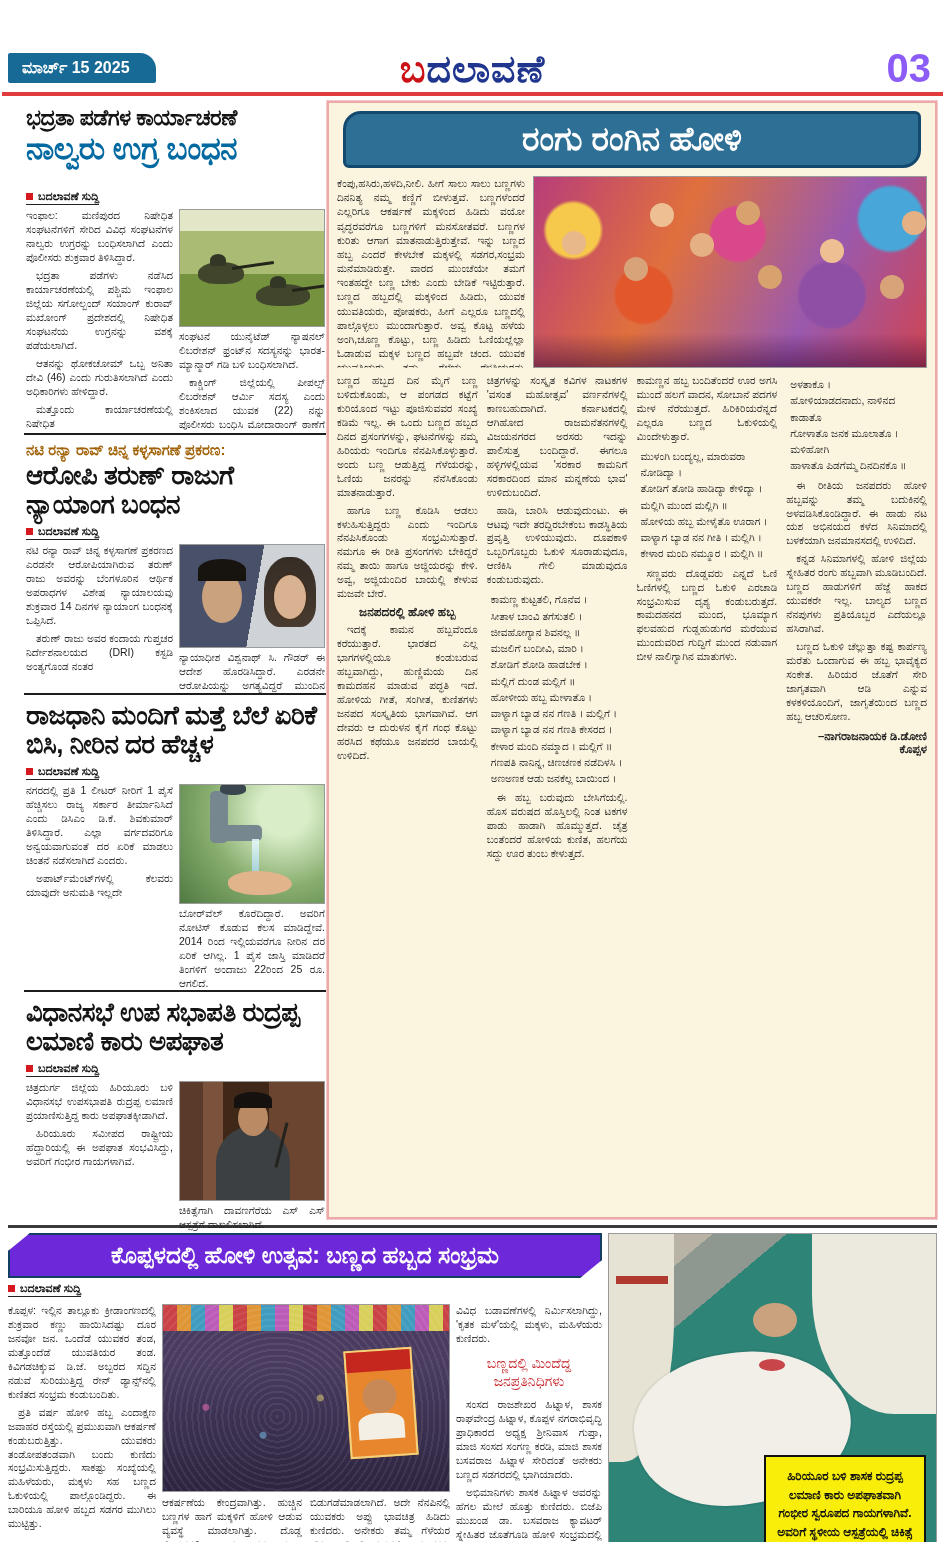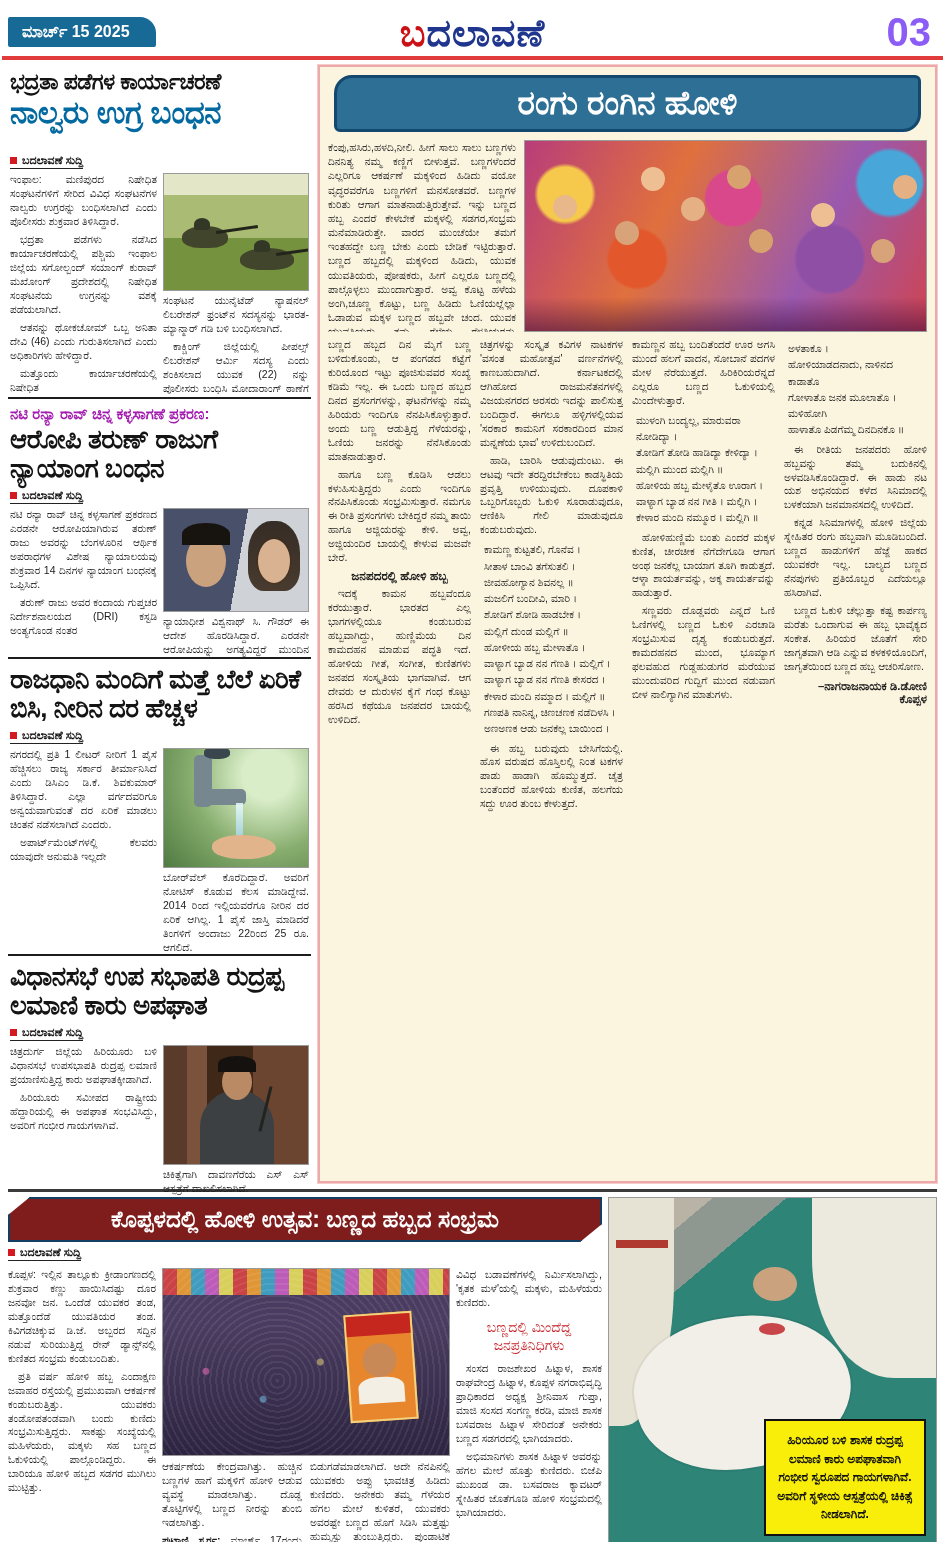--- a/index.html
+++ b/index.html
@@ -1,35 +1,35 @@
 <!DOCTYPE html>
 <html><head>
 <meta charset="utf-8">
 <style>
   html,body{margin:0;padding:0;background:#e9e9e9;}
   .page{position:relative;width:945px;height:1542px;margin:0 auto;background:#ffffff;
         font-family:"Liberation Sans","DejaVu Sans",sans-serif;color:#1c1c1c;overflow:hidden;}
   
-  .hdr{position:relative;height:56px;}
+  .hdr{position:relative;height:56px;margin-top:36px;}
   .date-box{position:absolute;left:8px;top:17px;background:#176a96;color:#fff;font-weight:bold;
             font-size:16px;padding:6px 26px 6px 14px;border-radius:2px 16px 2px 2px;}
   .masthead{position:absolute;left:0;right:0;top:12px;text-align:center;font-size:38px;font-weight:bold;letter-spacing:1px;}
   .m-red{color:#cc1116;}
   .m-blue{color:#20368e;}
   .page-num{position:absolute;right:14px;top:10px;font-size:40px;font-weight:bold;color:#8b5cf6;}
   .red-rule{height:4px;background:#e23b3b;margin:0 2px;}
   
-  .content-row{display:flex;gap:7px;padding:5px 8px 0 8px;height:1118px;}
+  .content-row{display:flex;padding:5px 8px 0 8px;height:1118px;margin-left:16px;}
   .rail{width:303px;flex:none;}
   .rail article{border-bottom:2px solid #1c1c1c;padding:4px 2px 6px 2px;overflow:hidden;}
   .rail article:last-child{border-bottom:none;}
   .a1{height:322px;} .a2{height:248px;} .a3{height:285px;} .a4{height:243px;}
   .topline{font-size:22px;font-weight:bold;color:#141414;line-height:1.15;letter-spacing:-.5px;}
   .headline-red{font-size:31px;font-weight:bold;color:#0369a1;line-height:1.1;letter-spacing:-.5px;margin:2px 0;}
-  .kicker-red{font-size:15px;font-weight:bold;color:#a21caf;margin:2px 0;}
+  .kicker-red{font-size:15px;font-weight:bold;color:#a16207;margin:2px 0;}
   .headline-black{font-size:26px;font-weight:bold;color:#141414;line-height:1.12;letter-spacing:-.5px;margin:2px 0;}
   .byline{display:inline-block;font-size:11px;font-weight:bold;color:#111;
           border-bottom:1.5px solid #222;padding-bottom:1px;margin:3px 0 4px 0;text-align:center;}
   .byline::before{content:"";display:inline-block;width:7px;height:7px;background:#d6181f;margin-right:5px;}
   .art-body{display:flex;gap:6px;}
   .art-colL{flex:1;min-width:0;}
   .art-colR{width:146px;flex:none;display:flex;flex-direction:column;gap:3px;}
   
   .para{font-size:10.5px;line-height:1.33;text-align:justify;margin:0 0 4px 0;text-indent:10px;}
   .para:first-child{text-indent:0;}
@@ -44,21 +44,21 @@
   .holi{flex:1;background:#fbf5e0;border:2px solid #eda9a9;outline:1px solid #f5caca;padding:8px 8px 6px 8px;overflow:hidden;}
   .banner{background:#2e6f95;border:3px solid #14496f;color:#fff;text-align:center;font-size:33px;font-weight:bold;
           border-radius:18px 6px 18px 6px;padding:6px 4px;margin:0 6px 8px 6px;}
   .intro-row{display:flex;gap:8px;height:192px;margin-bottom:6px;}
   .intro{width:188px;flex:none;font-size:10.5px;line-height:1.35;text-align:justify;overflow:hidden;}
   .mcols{display:flex;gap:9px;height:828px;overflow:hidden;}
   .mcol{flex:1;min-width:0;overflow:hidden;}
   
   .bottom{display:flex;gap:6px;border-top:3px solid #3a3a3a;margin:6px 8px 0 8px;padding-top:5px;height:348px;overflow:hidden;}
   .b-left{width:594px;flex:none;}
-  .b-banner{background:#7f1d1d;border:2px solid #123f63;color:#fff;font-size:23px;font-weight:bold;text-align:center;
+  .b-banner{background:#6d28d9;border:2px solid #123f63;color:#fff;font-size:23px;font-weight:bold;text-align:center;
             padding:7px 4px;clip-path:polygon(22px 0,100% 0,100% 60%,calc(100% - 22px) 100%,0 100%,0 40%);}
   .b-grid{display:flex;gap:6px;margin-top:3px;height:282px;overflow:hidden;}
   .bcol1{width:148px;flex:none;overflow:hidden;}
   .b-mid{width:288px;flex:none;display:flex;flex-direction:column;gap:4px;}
   .under-cols{display:flex;gap:8px;flex:1;overflow:hidden;}
   .ucol{flex:1;min-width:0;overflow:hidden;}
   .bcol3{flex:1;min-width:0;overflow:hidden;}
   
   .ph{position:relative;overflow:hidden;border:1px solid #9a9a9a;background:#888;}
   .sh{position:absolute;}
@@ -243,21 +243,20 @@
           </div>
         <div class="mcol">
             <p class="para">ಚಿತ್ರಗಳನ್ನು ಸಂಸ್ಕೃತ ಕವಿಗಳ ನಾಟಕಗಳ 'ವಸಂತ ಮಹೋತ್ಸವ' ವರ್ಣನೆಗಳಲ್ಲಿ ಕಾಣಬಹುದಾಗಿದೆ. ಕರ್ನಾಟಕದಲ್ಲಿ ಆಗಿಹೋದ ರಾಜಮನೆತನಗಳಲ್ಲಿ ವಿಜಯನಗರದ ಅರಸರು ಇದನ್ನು ಪಾಲಿಸುತ್ತ ಬಂದಿದ್ದಾರೆ. ಈಗಲೂ ಹಳ್ಳಿಗಳಲ್ಲಿಯವ 'ಸರಕಾರ ಕಾಮನಿಗೆ ಸರಕಾರದಿಂದ ಮಾನ ಮನ್ನಣೆಯ ಭಾವ' ಉಳಿದುಬಂದಿದೆ.</p>
             <p class="para">ಹಾಡಿ, ಬಾರಿಸಿ ಆಡುವುದುಂಟು. ಈ ಆಟವು ಇದೇ ತರದ್ದಿರಬೇಕೆಂಬ ಕಾಡಸ್ಥಿತಿಯ ಪ್ರವೃತ್ತಿ ಉಳಿಯುವುದು. ದೂಪಕಾಳಿ ಒಬ್ಬರಿಗೊಬ್ಬರು ಓಕುಳಿ ಸೂರಾಡುವುದೂ, ಆಣಿಕಿಸಿ ಗೇಲಿ ಮಾಡುವುದೂ ಕಂಡುಬರುವುದು.</p>
             <p class="verse">ಕಾಮಣ್ಣ ಕುಟ್ಟತಲಿ, ಗೊನೆವ ।<br>ಸೀತಾಳ ಬಾಂವಿ ತಗೆಸುತಲಿ ।<br>ಜೀವಹೋಗ್ಯಾನ ಶಿವನಲ್ಲ ॥<br>ಮಜಲಿಗೆ ಬಂದೀವಿ, ಮಾರಿ ।<br>ಶೋಡಿಗೆ ಶೋಡಿ ಹಾಡಬೇಕ ।<br>ಮಲ್ಲಿಗೆ ದುಂಡ ಮಲ್ಲಿಗೆ ॥<br>ಹೋಳೀಯ ಹಬ್ಬ ಮೇಳಾತೊ ।<br>ವಾಳ್ಯಾಗ ಬ್ಯಾಡ ನನ ಗೆಣತಿ । ಮಲ್ಲಿಗೆ ।<br>ವಾಳ್ಯಾಗ ಬ್ಯಾಡ ನನ ಗೆಣತಿ ಕೇಸರದ ।<br>ಕೇಳಾರ ಮಂದಿ ನಮ್ಮಾದ । ಮಲ್ಲಿಗೆ ॥<br>ಗಣಪತಿ ನಾನಿನ್ನ, ಚಿಣಚಣಕ ನಡೆದಿಳಸಿ ।<br>ಅಣಅಣಕ ಆಡು ಜನಕೆಲ್ಲ ಬಾಯಿಂದ ।</p>
             <p class="para">ಈ ಹಬ್ಬ ಬರುವುದು ಬೇಸಿಗೆಯಲ್ಲಿ. ಹೊಸ ವರುಷದ ಹೊಸ್ತಿಲಲ್ಲಿ ನಿಂತ ಟಕಗಳ ಪಾಡು ಹಾಡಾಗಿ ಹೊಮ್ಮುತ್ತದೆ. ಚೈತ್ರ ಬಂತೆಂದರೆ ಹೋಳಿಯ ಕುಣಿತ, ಹಲಗೆಯ ಸದ್ದು ಊರ ತುಂಬ ಕೇಳುತ್ತದೆ.</p>
           </div>
         <div class="mcol">
             <p class="para">ಕಾಮಣ್ಣನ ಹಬ್ಬ ಬಂದಿತೆಂದರೆ ಊರ ಅಗಸಿ ಮುಂದೆ ಹಲಗೆ ವಾದನ, ಸೋಬಾನೆ ಪದಗಳ ಮೇಳ ನೆರೆಯುತ್ತದೆ. ಹಿರಿಕಿರಿಯರೆನ್ನದೆ ಎಲ್ಲರೂ ಬಣ್ಣದ ಓಕುಳಿಯಲ್ಲಿ ಮಿಂದೇಳುತ್ತಾರೆ.</p>
             <p class="verse">ಮುಳಂಗಿ ಬಂದ್ಯಲ್ಲ, ಮಾರುವರಾ ನೋಡಿದ್ಯಾ ।<br>ತೋಡಿಗೆ ತೋಡಿ ಹಾಡಿದ್ಯಾ ಕೇಳಿದ್ಯಾ ।<br>ಮಲ್ಲಿಗಿ ಮುಂದ ಮಲ್ಲಿಗಿ ॥<br>ಹೋಳಿಯ ಹಬ್ಬ ಮೇಳೈತೊ ಊರಾಗ ।<br>ವಾಳ್ಯಾಗ ಬ್ಯಾಡ ನನ ಗೀತಿ । ಮಲ್ಲಿಗಿ ।<br>ಕೇಳಾರ ಮಂದಿ ನಮ್ಮೂರ । ಮಲ್ಲಿಗಿ ॥</p>
-            <p class="para">ಹೋಳಿಹುಣ್ಣಿಮೆ ಬಂತು ಎಂದರೆ ಮಕ್ಕಳ ಕುಣಿತ, ಚೀರಚೀಕ ನೆಗೆದೇಗೂಡಿ ಆಗಾಗ ಅಂಥ ಜನಕೆಲ್ಲ ಬಾಯಾಗ ತೂಗಿ ಕಾಡುತ್ತದೆ. ಆಳ್ಕಾ ಶಾಯರ್ತವನ್ನು, ಅಕ್ಕ ಶಾಯರ್ತವನ್ನು ಹಾಡುತ್ತಾರೆ.</p>
             <p class="para">ಸಣ್ಣವರು ದೊಡ್ಡವರು ಎನ್ನದೆ ಓಣಿ ಓಣಿಗಳಲ್ಲಿ ಬಣ್ಣದ ಓಕುಳಿ ಎರಚಾಡಿ ಸಂಭ್ರಮಿಸುವ ದೃಶ್ಯ ಕಂಡುಬರುತ್ತದೆ. ಕಾಮದಹನದ ಮುಂದ, ಭೂಮ್ಯಾಗ ಫಲವಹುದ ಗುಡ್ಡಹುಡುಗರ ಮರೆಯುವ ಮುಂದುವರಿದ ಗುದ್ದಿಗೆ ಮುಂದ ನಡುವಾಗ ಬೀಳ ನಾಲಿಗ್ಯಾಗಿನ ಮಾತುಗಳು.</p>
           </div>
         <div class="mcol">
             <p class="verse">ಅಳತಾಕೊ ।<br>ಹೋಳಿಯಾಡದನಾದು, ನಾಳಿನದ ಕಾಡಾತೊ<br>ಗೋಳಾತೊ ಜನಕ ಮೂಲಾತೊ । ಮಳಿಹೋಗಿ<br>ಹಾಳಾತೊ ಪಿಡಗೆಮ್ಮ ದಿನದಿನಕೊ ॥</p>
             <p class="para">ಈ ರೀತಿಯ ಜನಪದರು ಹೋಳಿ ಹಬ್ಬವನ್ನು ತಮ್ಮ ಬದುಕಿನಲ್ಲಿ ಅಳವಡಿಸಿಕೊಂಡಿದ್ದಾರೆ. ಈ ಹಾಡು ನಟ ಯಶ ಅಭಿನಯದ ಕಳೆದ ಸಿನಿಮಾದಲ್ಲಿ ಬಳಕೆಯಾಗಿ ಜನಮಾನಸದಲ್ಲಿ ಉಳಿದಿದೆ.</p>
             <p class="para">ಕನ್ನಡ ಸಿನಿಮಾಗಳಲ್ಲಿ ಹೋಳಿ ಜಿಲ್ಲೆಯ ಸ್ನೇಹಿತರ ರಂಗು ಹಬ್ಬವಾಗಿ ಮೂಡಿಬಂದಿದೆ. ಬಣ್ಣದ ಹಾಡುಗಳಿಗೆ ಹೆಜ್ಜೆ ಹಾಕದ ಯುವಕರೇ ಇಲ್ಲ. ಬಾಲ್ಯದ ಬಣ್ಣದ ನೆನಪುಗಳು ಪ್ರತಿಯೊಬ್ಬರ ಎದೆಯಲ್ಲೂ ಹಸಿರಾಗಿವೆ.</p>
             <p class="para">ಬಣ್ಣದ ಓಕುಳಿ ಚೆಲ್ಲುತ್ತಾ ಕಷ್ಟ ಕಾರ್ಪಣ್ಯ ಮರೆತು ಒಂದಾಗುವ ಈ ಹಬ್ಬ ಭಾವೈಕ್ಯದ ಸಂಕೇತ. ಹಿರಿಯರ ಜೊತೆಗೆ ಸೇರಿ ಜಾಗೃತವಾಗಿ ಆಡಿ ಎನ್ನುವ ಕಳಕಳಿಯೊಂದಿಗೆ, ಜಾಗೃತೆಯಿಂದ ಬಣ್ಣದ ಹಬ್ಬ ಆಚರಿಸೋಣ.</p>
             <p class="credit">–ನಾಗರಾಜನಾಯಕ ಡಿ.ಡೋಣಿ</p>
             <p class="place">ಕೊಪ್ಪಳ</p>
           </div>

